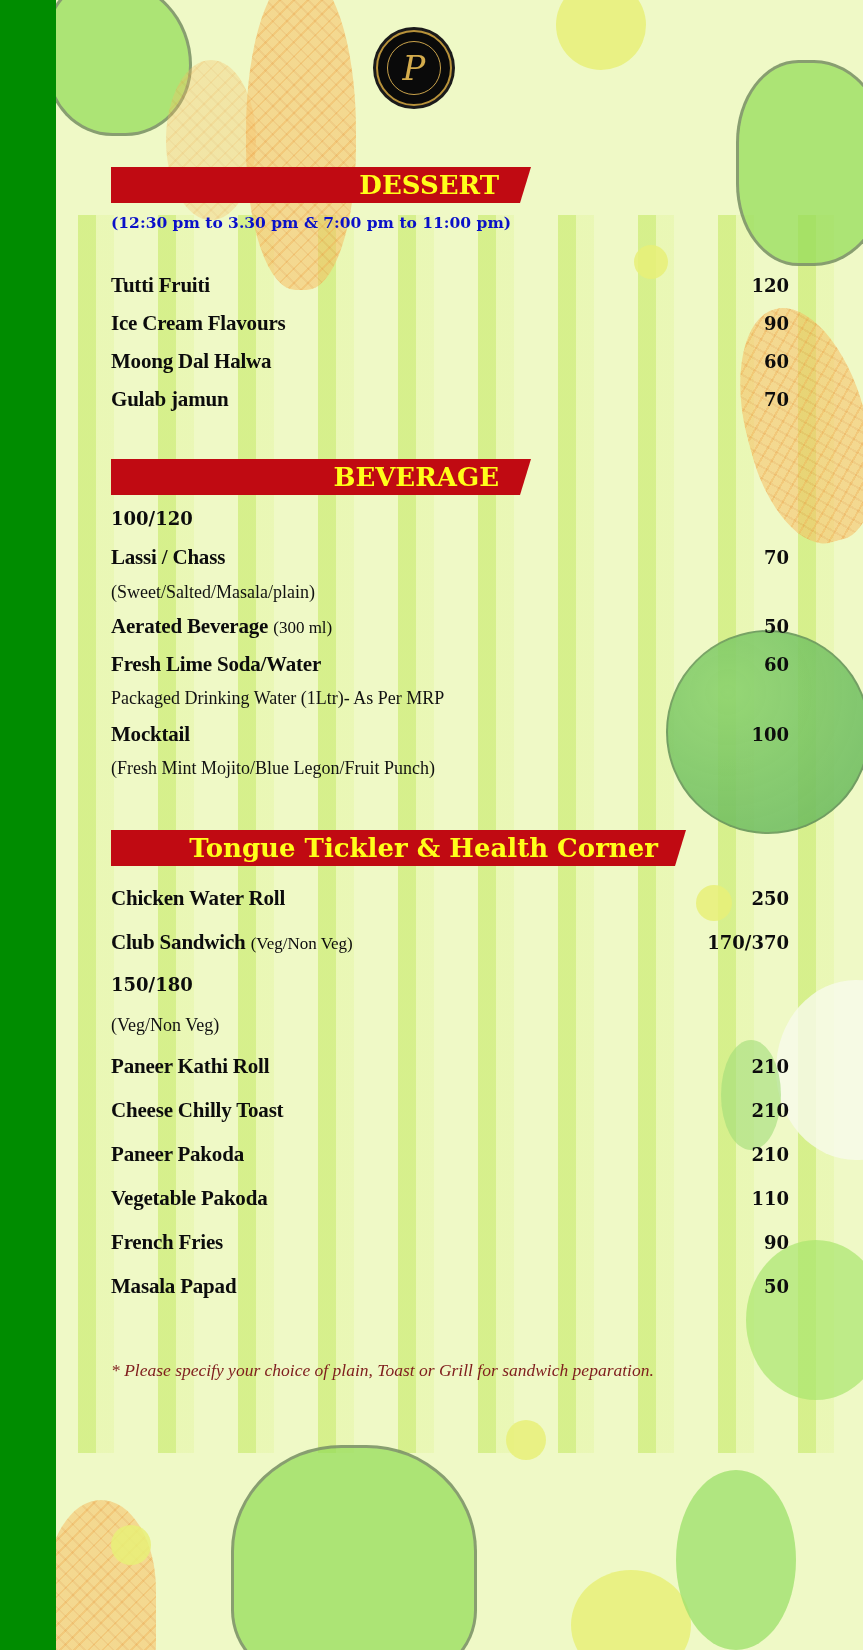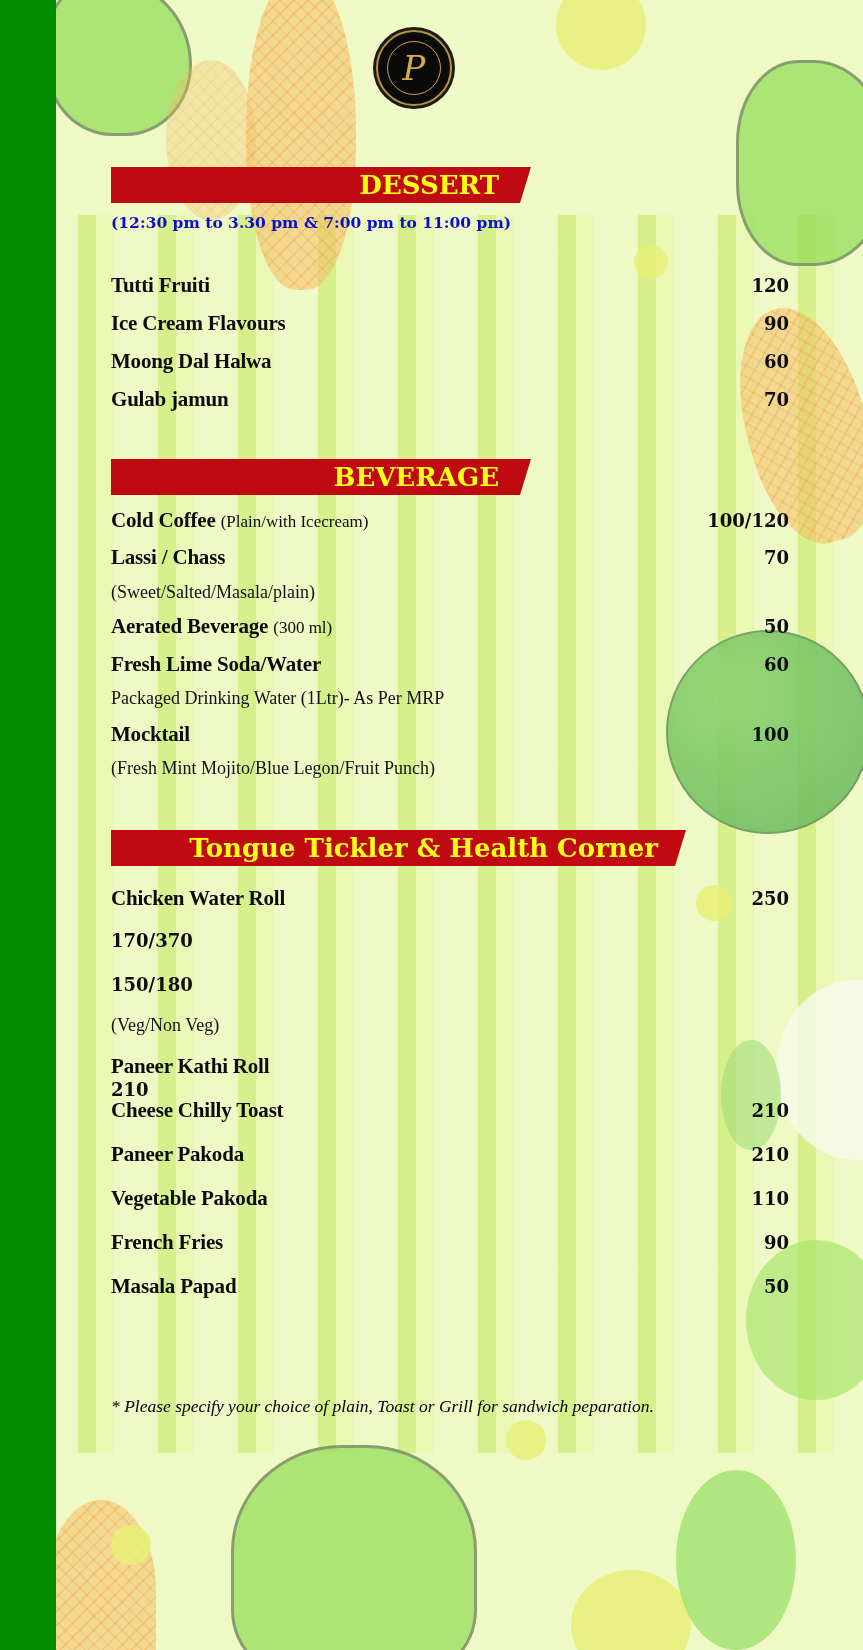--- a/index.html
+++ b/index.html
@@ -22,21 +22,21 @@
   .logo{position:absolute;left:320px;top:30px;width:72px;height:72px;border-radius:50%;background:#0a0a0a;border:2px solid #b8923a;box-shadow:0 0 0 3px #1a1a1a;display:flex;align-items:center;justify-content:center;}
   .logo-inner{width:52px;height:52px;border-radius:50%;border:1px solid #c9a24a;display:flex;align-items:center;justify-content:center;color:#d4ac4c;font-size:34px;font-style:italic;font-family:"DejaVu Serif",serif;}
   .banner{position:absolute;height:36px;background:#c00a12;clip-path:polygon(0 0,100% 0,calc(100% - 11px) 100%,0 100%);display:flex;align-items:center;justify-content:flex-end;box-sizing:border-box;}
   .banner span{color:#ffff1a;font-weight:bold;font-size:26px;font-family:"DejaVu Serif",serif;letter-spacing:0px;}
   .timing{position:absolute;left:55px;top:213px;color:#0a10c8;font-weight:bold;font-size:15.5px;font-family:"DejaVu Serif",serif;}
   .row{position:absolute;left:55px;width:678px;display:flex;justify-content:space-between;align-items:baseline;color:#0c0c0c;}
   .name{font-weight:bold;font-size:21px;font-family:"Liberation Serif","DejaVu Serif",serif;letter-spacing:-0.2px;}
   .note{font-weight:normal;font-size:17px;font-family:"Liberation Serif",serif;}
   .price{font-weight:bold;font-size:18px;font-family:"DejaVu Serif",serif;}
   .sub{position:absolute;left:55px;color:#111;font-size:18px;font-family:"Liberation Serif",serif;}
-  .footnote{position:absolute;left:55px;top:1360px;color:#000000;font-style:italic;font-size:17.5px;font-family:"Liberation Serif",serif;margin-top:36px;}
+  .footnote{position:absolute;left:55px;top:1360px;color:#7f1d1d;font-style:italic;font-size:17.5px;font-family:"Liberation Serif",serif;}
 </style>
 </head>
 <body>
 
 <div class="green-bar"></div>
 
 <div class="page">
   <div class="stripes"></div>
 
   <div class="veg leaf" style="left:-10px;top:-20px;width:140px;height:150px;border-radius:40% 60% 50% 50%;"></div>
@@ -86,21 +86,20 @@
     <span class="price">70</span>
   </div>
 </div>
 
 <div>
   <div class="banner" style="left:111px;top:459px;width:420px;padding-right:32px;">
     <span>BEVERAGE</span>
   </div>
 
   <div class="row" style="left:111px;top:508px;">
-    <span><span class="name">Cold Coffee</span> <span class="note">(Plain/with Icecream)</span></span>
     <span class="price">100/120</span>
   </div>
   <div class="row" style="left:111px;top:545px;">
     <span class="name">Lassi / Chass</span>
     <span class="price">70</span>
   </div>
   <div class="sub" style="left:111px;top:582px;">(Sweet/Salted/Masala/plain)</div>
   <div class="row" style="left:111px;top:614px;">
     <span><span class="name">Aerated Beverage</span> <span class="note">(300 ml)</span></span>
     <span class="price">50</span>
@@ -120,27 +119,28 @@
 <div>
   <div class="banner" style="left:111px;top:830px;width:575px;padding-right:28px;">
     <span>Tongue Tickler &amp; Health Corner</span>
   </div>
 
   <div class="row" style="left:111px;top:886px;">
     <span class="name">Chicken Water Roll</span>
     <span class="price">250</span>
   </div>
   <div class="row" style="left:111px;top:930px;">
+    <span><span class="name">Club Sandwich</span> <span class="note">(Veg/Non Veg)</span></span>
     <span class="price">170/370</span>
   </div>
   <div class="row" style="left:111px;top:974px;">
     <span class="price">150/180</span>
   </div>
   <div class="sub" style="left:111px;top:1015px;">(Veg/Non Veg)</div>
-  <div class="row" style="left:111px;top:1054px;flex-direction:column;">
+  <div class="row" style="left:111px;top:1054px;">
     <span class="name">Paneer Kathi Roll</span>
     <span class="price">210</span>
   </div>
   <div class="row" style="left:111px;top:1098px;">
     <span class="name">Cheese Chilly Toast</span>
     <span class="price">210</span>
   </div>
   <div class="row" style="left:111px;top:1142px;">
     <span class="name">Paneer Pakoda</span>
     <span class="price">210</span>

